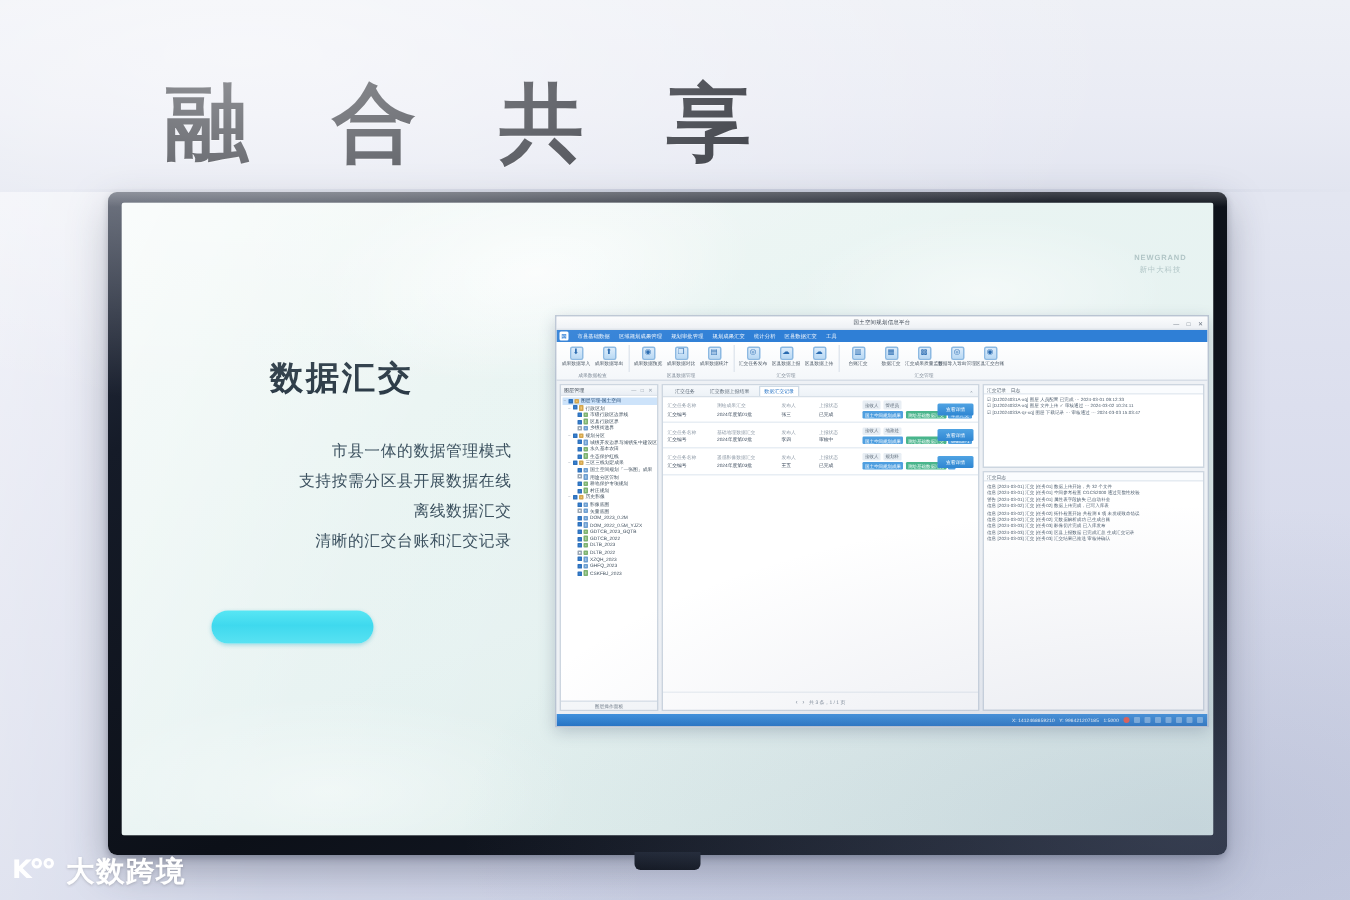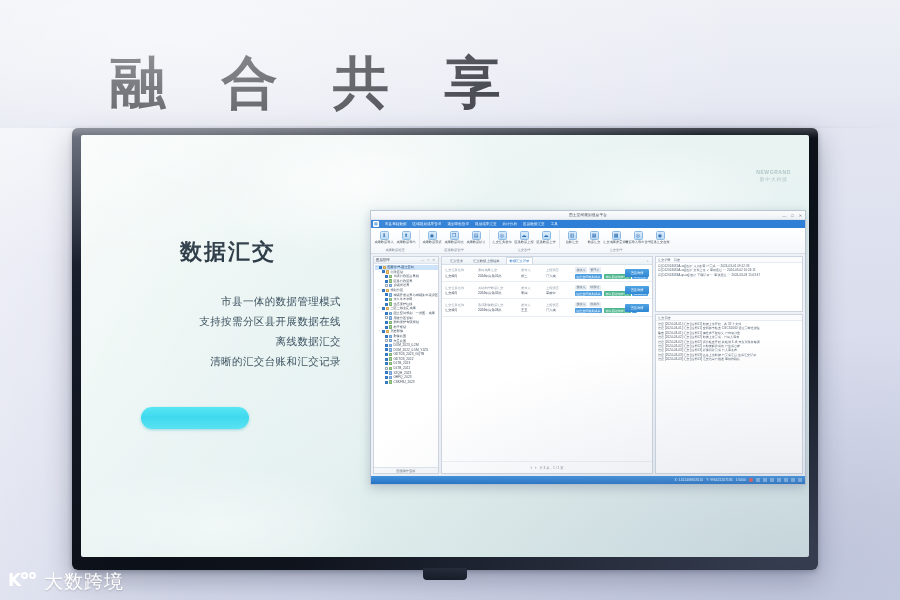--- a/index.html
+++ b/index.html
@@ -348,21 +348,21 @@
     position:absolute; left:0; top:2px; font-size:17px; font-weight:700; line-height:17px;
     color:#ffffff;
   }
   .wm-o1,.wm-o2{
     position:absolute; top:2px; width:7px;height:7px;border-radius:50%;
     border:2px solid #ffffff;
   }
   .wm-o1{ left:13px; }
   .wm-o2{ left:21px; }
   .wm-text{
-    font-size:19px; font-weight:400; color:#ffffff; letter-spacing:1px;
+    font-size:19px; font-weight:700; color:#ffffff; letter-spacing:1px;
     font-family:"DejaVu Sans", sans-serif; line-height:22px;
     text-shadow:0 1px 2px rgba(0,0,0,.18);
   }
 </style>
 </head>
 <body>
 
 <div id="photo">
   <div class="wall-top"></div>
   <div class="wall-seam"></div>

